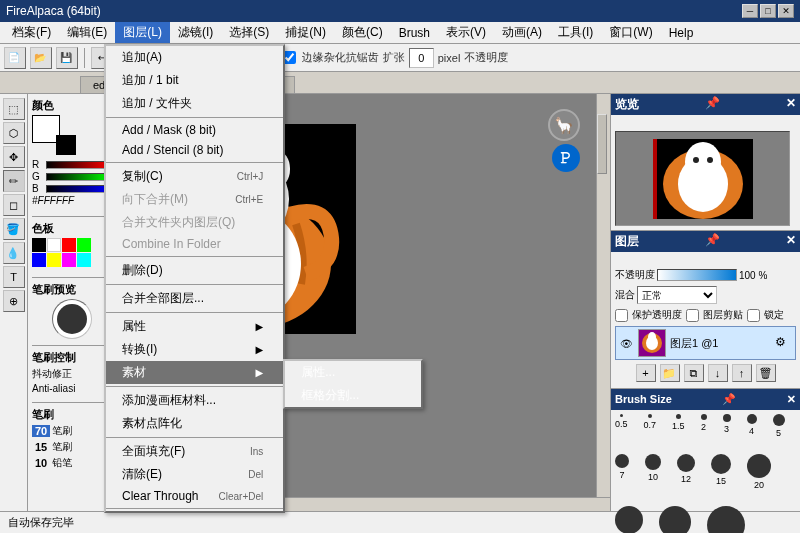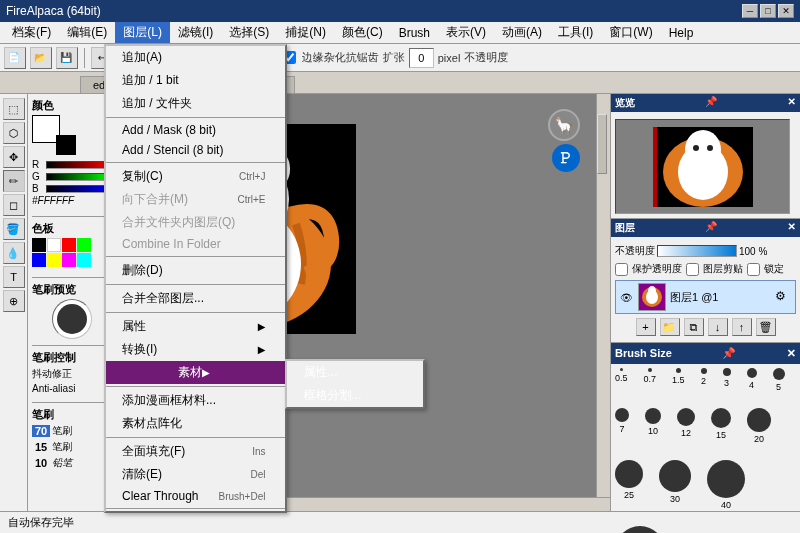--- a/index.html
+++ b/index.html
@@ -201,25 +201,25 @@
       border-left: 1px solid #999;
       display: flex;
       flex-direction: column;
       font-size: 11px;
     }
     .rp-section {
       border-bottom: 1px solid #999;
       padding: 4px;
     }
     .rp-title {
-      font-weight: bold; font-size: 10px;
+      font-weight: bold; font-size: 12px;
       background: #1a3a6e;
       color: white;
       padding: 2px 4px;
-      margin: -4px -4px 7px -4px;
+      margin: -4px -4px 16px -4px;
       display: flex; justify-content: space-between;
     }
     .rp-title-btn { cursor: pointer; }
     .preview-thumb {
       width: 175px; height: 95px;
       background: #808080;
       border: 1px inset #999;
       display: flex; align-items: center; justify-content: center;
       overflow: hidden;
     }
@@ -324,21 +324,21 @@
       font-size: 12px;
     }
     .dm-item {
       padding: 3px 20px 3px 16px;
       cursor: pointer;
       display: flex;
       justify-content: space-between;
       align-items: center;
       white-space: nowrap;
     }
-    .dm-item.active, .dm-item.submenu-open { background: #701a75; color: white; justify-content: center; }
+    .dm-item.active, .dm-item.submenu-open { background: #737373; color: white; }
     .dm-item.disabled { color: #999; cursor: default; }
     .dm-sep { height: 1px; background: #999; margin: 2px 0; }
     .dm-arrow { font-size: 10px; }
     .dm-shortcut { font-size: 10px; color: #666; margin-left: 20px; }
 
     .submenu {
       position: absolute;
       left: 100%;
       top: 0;
       background: #f0f0f0;
@@ -482,21 +482,21 @@
       <div class="panel-row">
         <span style="font-weight:bold;font-size:11px;background:#316ac5;color:white;padding:0 3px;">70</span>
         <span style="font-size:10px;">笔刷</span>
       </div>
       <div class="panel-row">
         <span style="font-weight:bold;font-size:11px;padding:0 3px;">15</span>
         <span style="font-size:10px;">笔刷</span>
       </div>
       <div class="panel-row">
         <span style="font-weight:bold;font-size:11px;padding:0 3px;">10</span>
-        <span style="font-size:10px;font-style:italic;">铅笔</span>
+        <span style="font-size:10px;">铅笔</span>
       </div>
     </div>
   </div>
 
   <div id="canvas-area">
 
     <svg id="main-canvas-svg" width="210" height="210">
 
       <rect x="5" y="5" width="200" height="200" fill="black"></rect>
 
@@ -566,20 +566,26 @@
     <div class="rp-section">
       <div class="rp-title">
         <span>图层</span>
         <span class="rp-title-btn">📌</span>
         <span class="rp-title-btn">✕</span>
       </div>
       <div class="layer-controls">
         <span style="font-size:10px;">不透明度</span>
         <div class="opacity-slider"></div>
         <span style="font-size:10px;">100 %</span>
+      </div>
+      <div class="layer-controls">
+        <span style="font-size:10px;">混合</span>
+        <select class="blend-select">
+          <option>正常</option>
+        </select>
       </div>
       <div class="layer-options">
         <input type="checkbox" style="">
         <span style="font-size:10px;">保护透明度</span>
         <input type="checkbox" style="">
         <span style="font-size:10px;">图层剪贴</span>
         <input type="checkbox" style="">
         <span style="font-size:10px;">锁定</span>
       </div>
       <div class="layer-row">
@@ -763,18 +769,18 @@
     <div class="dm-item">
       <span>全面填充(F)</span>
       <span class="dm-shortcut">Ins</span>
     </div>
     <div class="dm-item">
       <span>清除(E)</span>
       <span class="dm-shortcut">Del</span>
     </div>
     <div class="dm-item">
       <span>Clear Through</span>
-      <span class="dm-shortcut">Brush+Del</span>
+      <span class="dm-shortcut">Clear+Del</span>
     </div>
     <div class="dm-sep"></div>
 
   </div>
 </div>
 
 </body></html>

